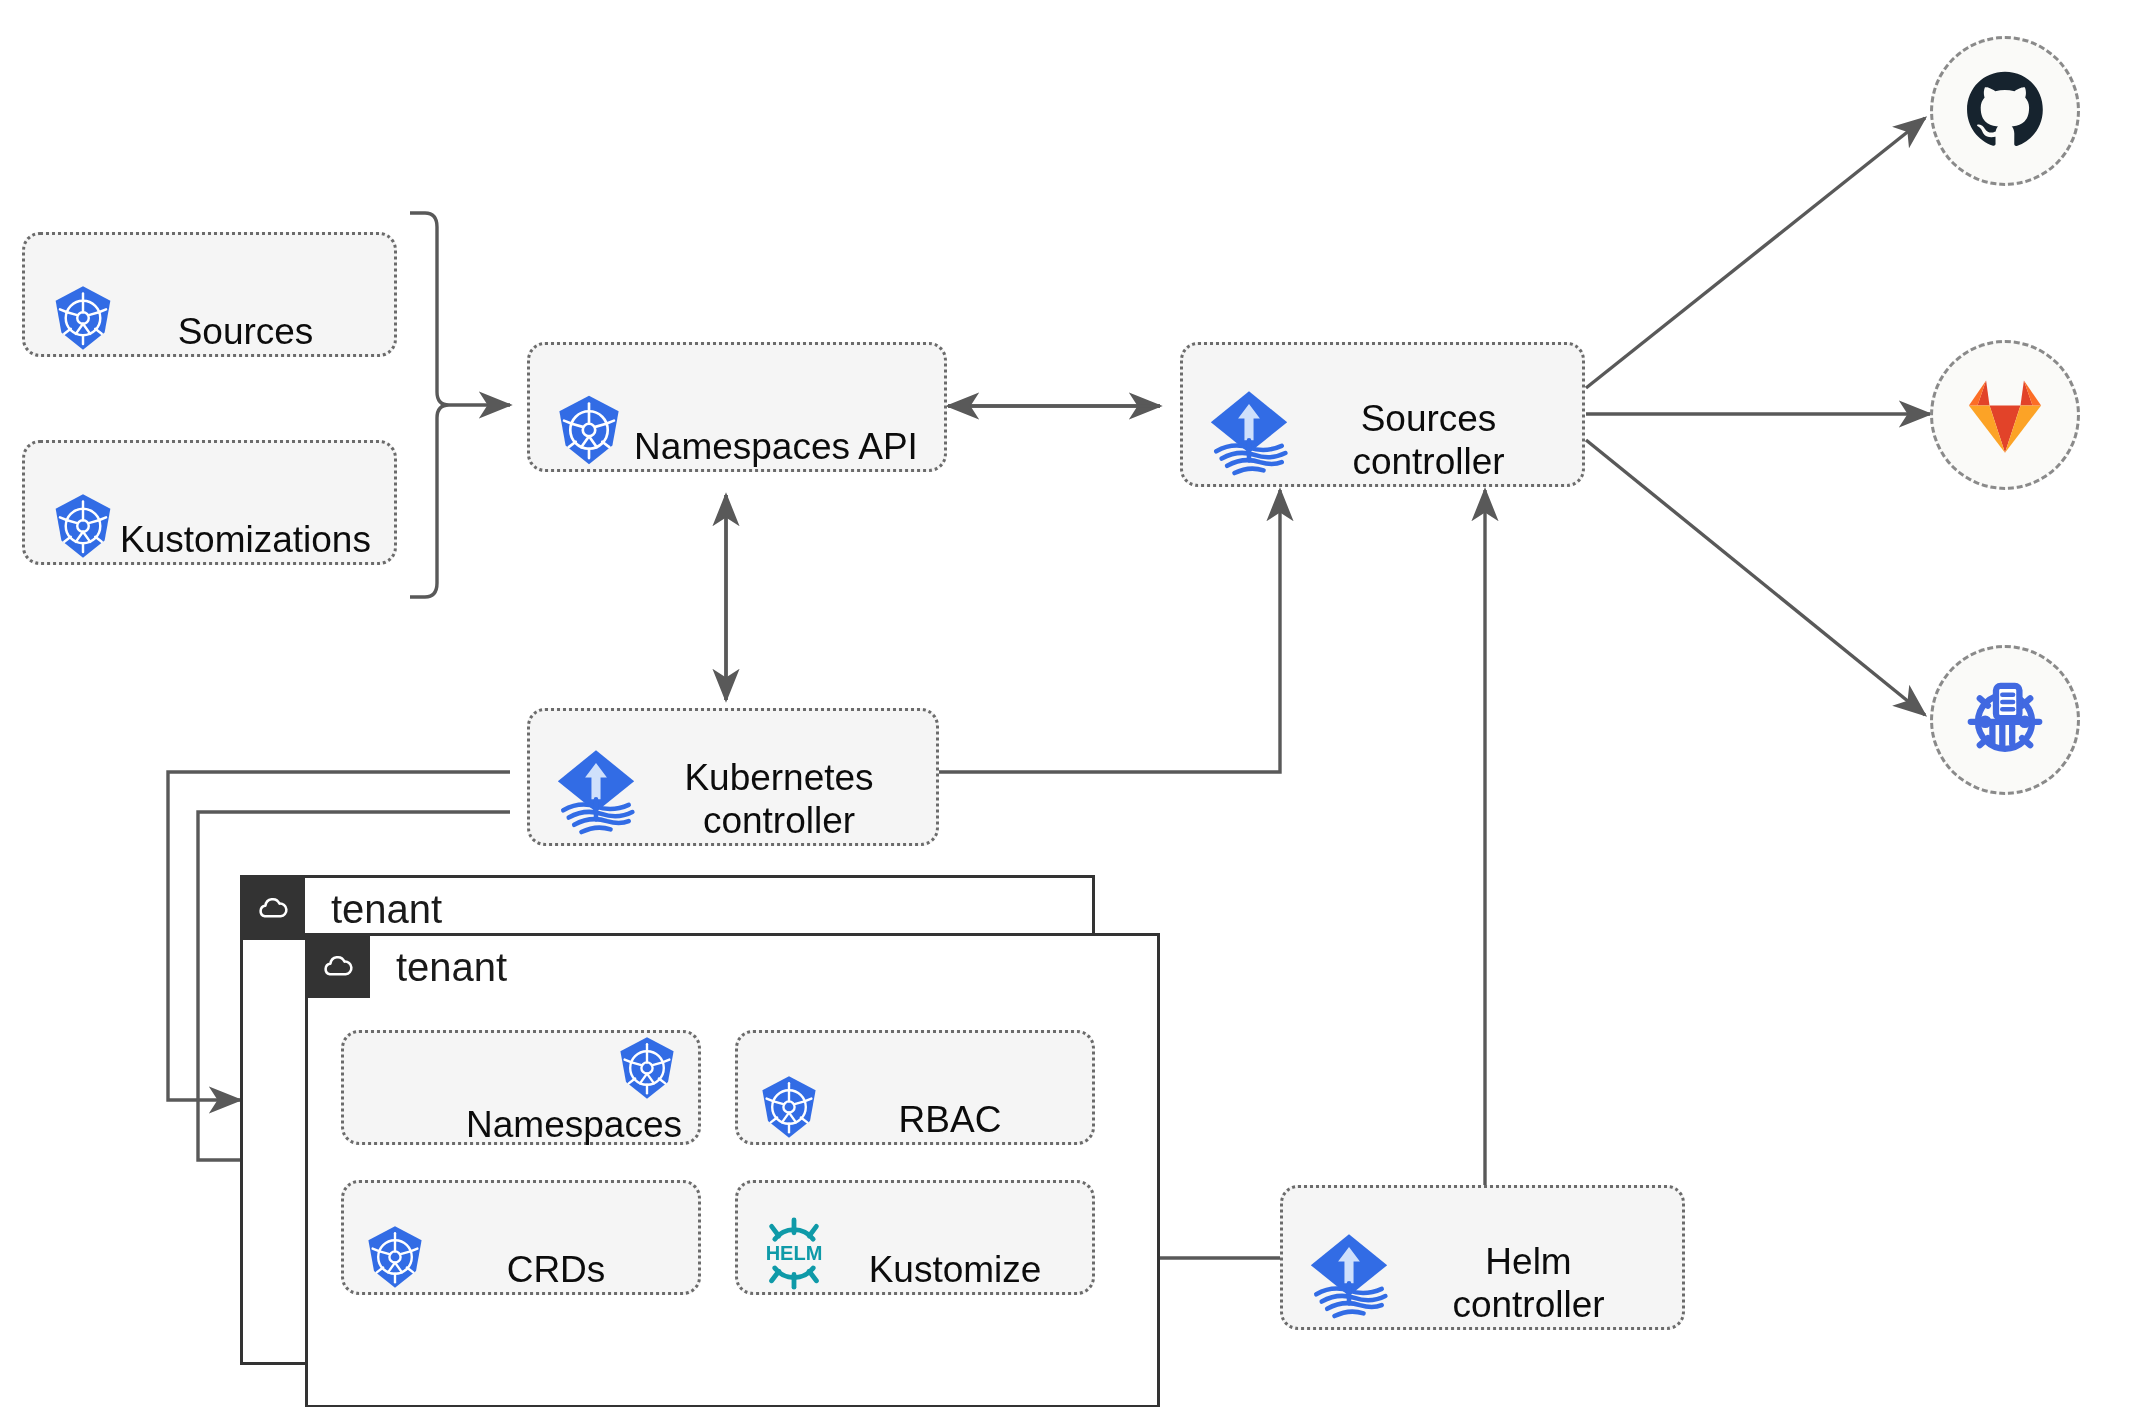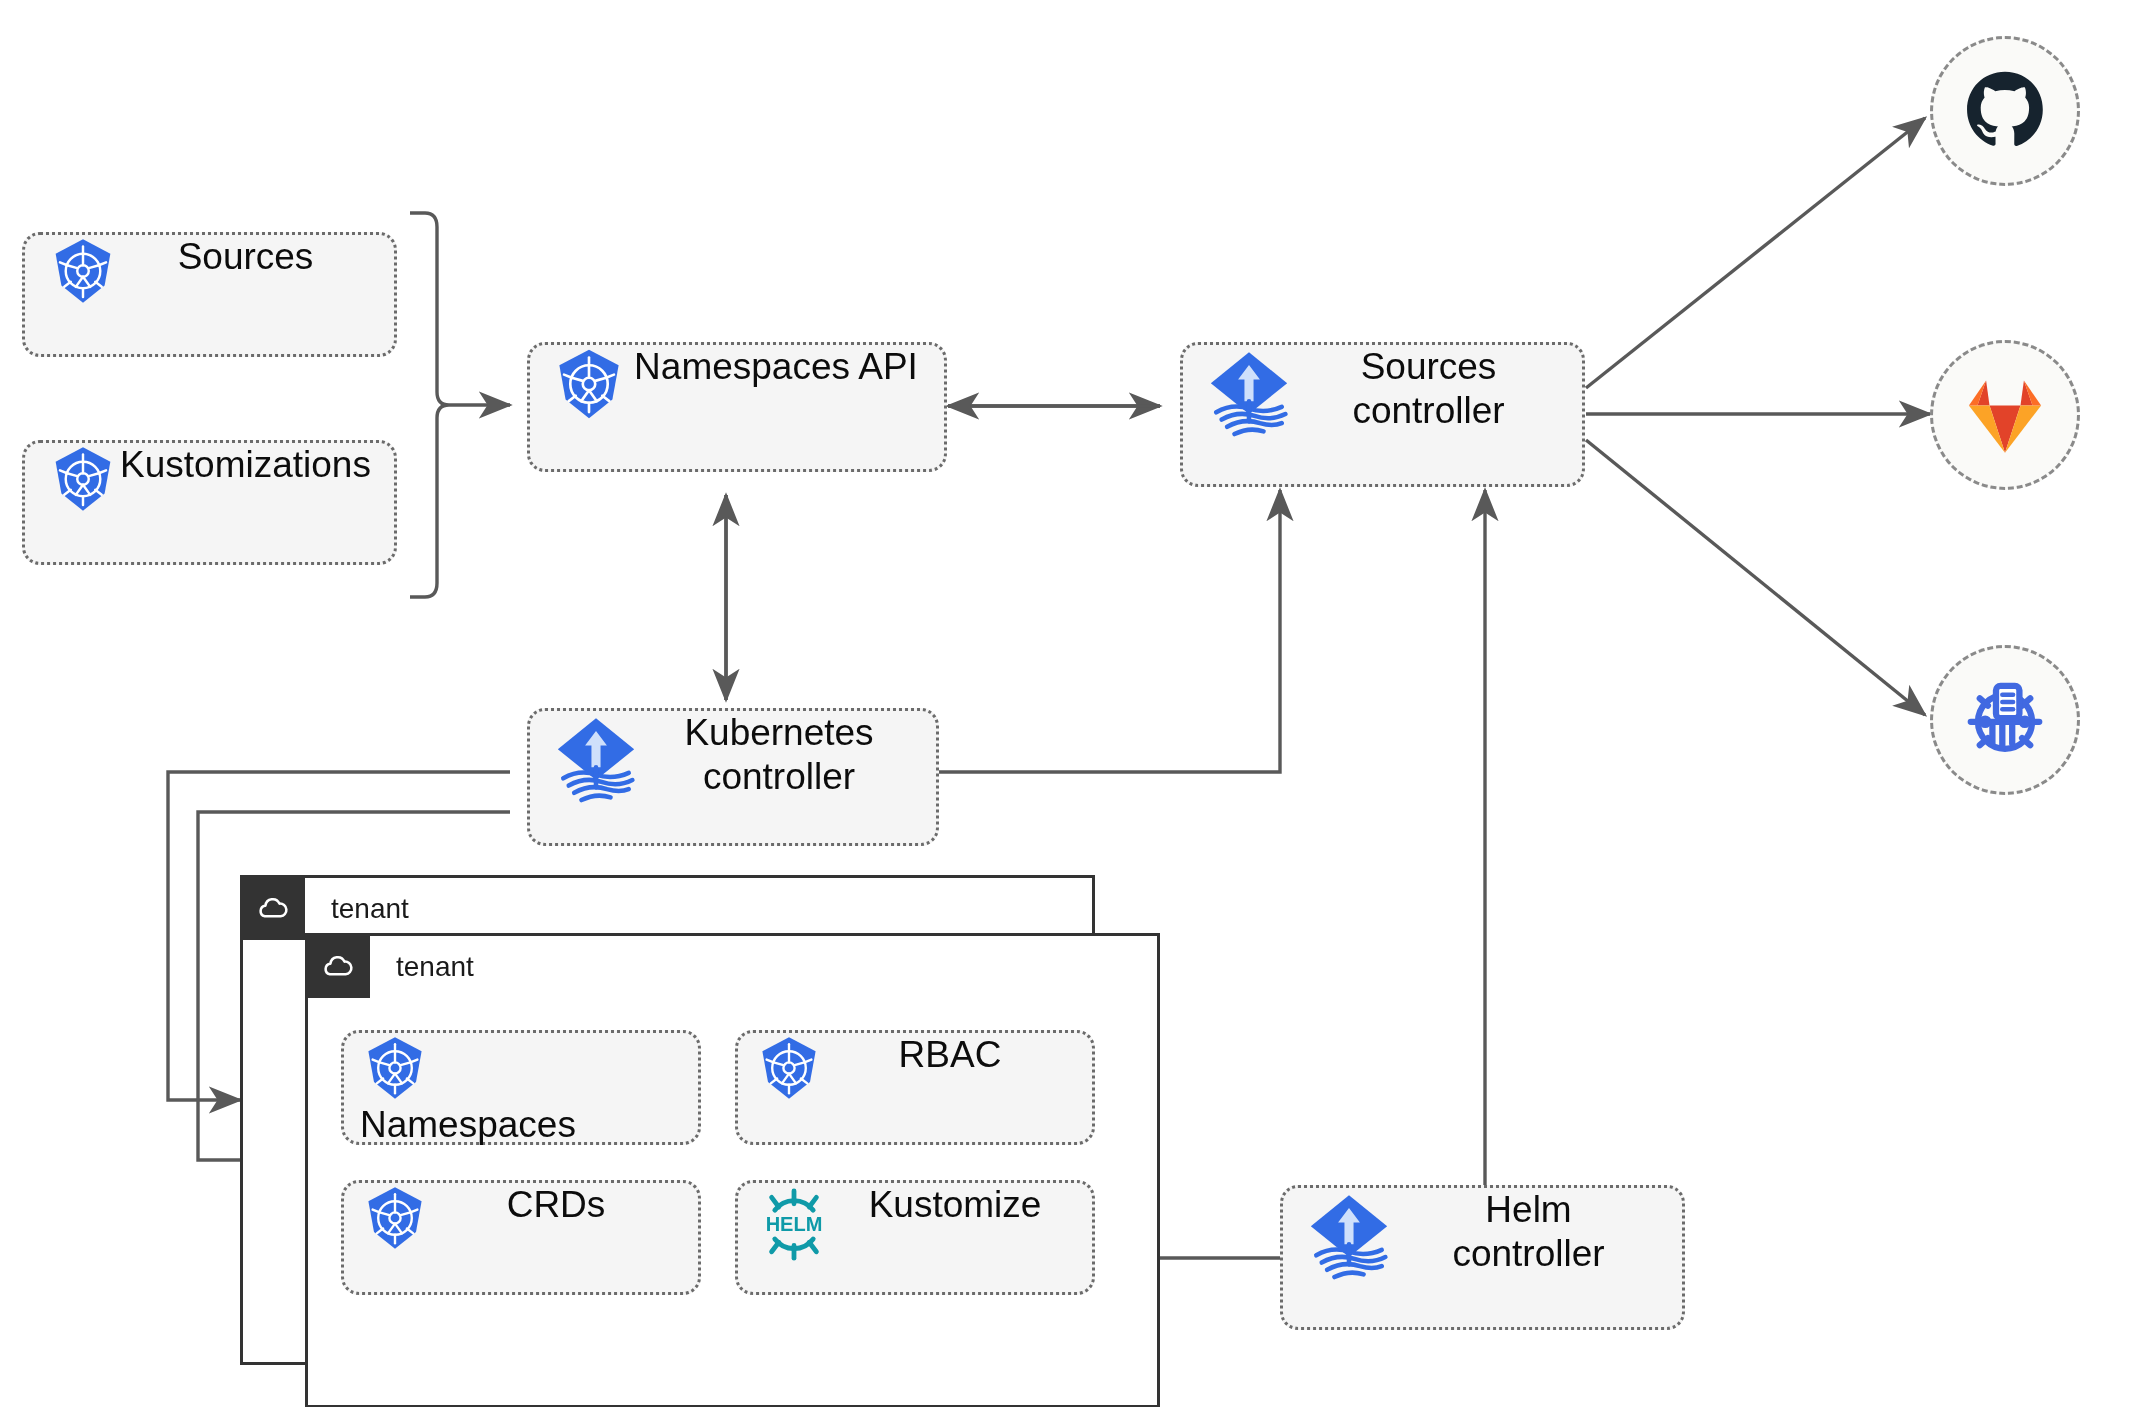--- a/index.html
+++ b/index.html
@@ -6,21 +6,21 @@
   body{font-family:"Liberation Sans","DejaVu Sans",sans-serif;}
   #stage{position:relative;width:2144px;height:1407px;background:#fff;overflow:hidden;}
   svg.edges{position:absolute;left:0;top:0;width:2144px;height:1407px;pointer-events:none;}
 
   
   .node{
     position:absolute;
     background:#f5f5f5;
     border:3px dotted #6b6b6b;
     border-radius:18px;
-    display:flex;align-items:flex-start;
+    display:flex;align-items:flex-end;
     box-sizing:border-box;
   }
   .node .label{
     color:#0c0c0c;
     font-size:37px;
     line-height:1.18;
     text-align:center;
     flex:1;
     white-space:pre-line;
   }
@@ -35,21 +35,21 @@
   }
   .tenant .titlebar{
     position:absolute;left:-0px;top:-0px;
     height:62px;display:flex;align-items:center;
   }
   .tenant .tchip{
     width:62px;height:62px;background:#333333;
     display:flex;align-items:center;justify-content:center;
   }
   .tenant .tname{
-    font-size:28px;color:#1a1a1a;margin-left:26px;
+    font-size:40px;color:#1a1a1a;margin-left:26px;
   }
 
   
   .provider{
     position:absolute;
     width:150px;height:150px;border-radius:50%;
     background:#fafaf8;
     border:3px dashed #8a8a8a;
     display:flex;align-items:center;justify-content:center;
     box-sizing:border-box;

